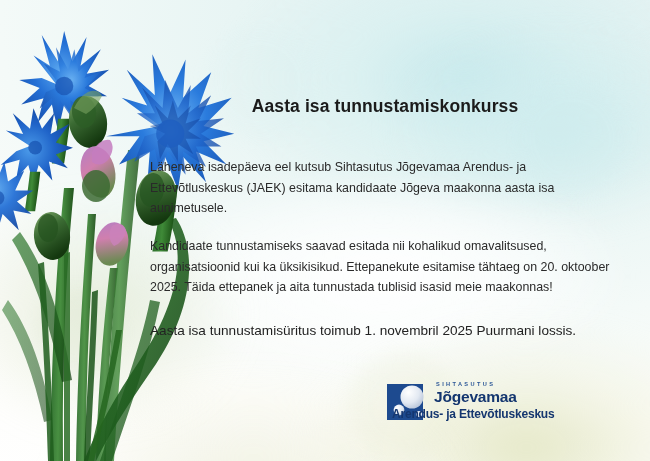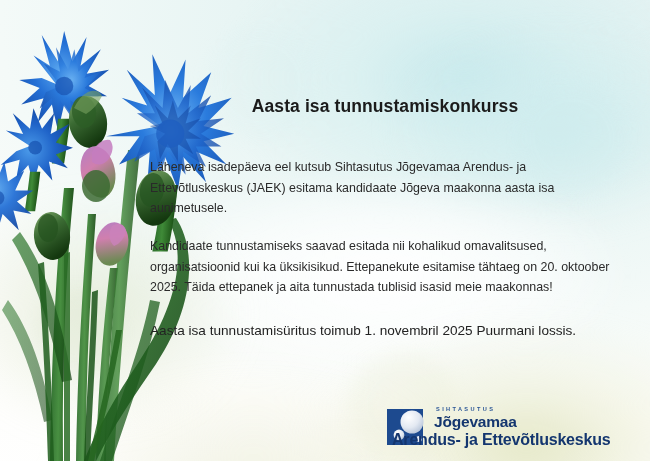--- a/index.html
+++ b/index.html
@@ -135,21 +135,21 @@
     top: 320px;
     font-size: 13.6px;
     line-height: 21px;
     color: #222222;
   }
 
   
   .logo {
     position: absolute;
     left: 386px;
-    top: 405px;
+    top: 380px;
     width: 248px;
     height: 52px;
   }
   .logo-mark {
     position: absolute;
     left: 0;
     top: 1px;
     width: 45px;
     height: 45px;
   }
@@ -173,21 +173,21 @@
     font-weight: bold;
     color: #14366f;
     line-height: 17px;
     letter-spacing: -0.2px;
   }
   .logo-line2 {
     position: absolute;
     left: -42px;
     top: 26px;
     width: 246px;
-    font-size: 16px;
+    font-size: 12px;
     font-weight: bold;
     color: #14366f;
     line-height: 17px;
     letter-spacing: -0.2px;
     white-space: nowrap;
   }
 </style>
 </head>
 <body>
 

